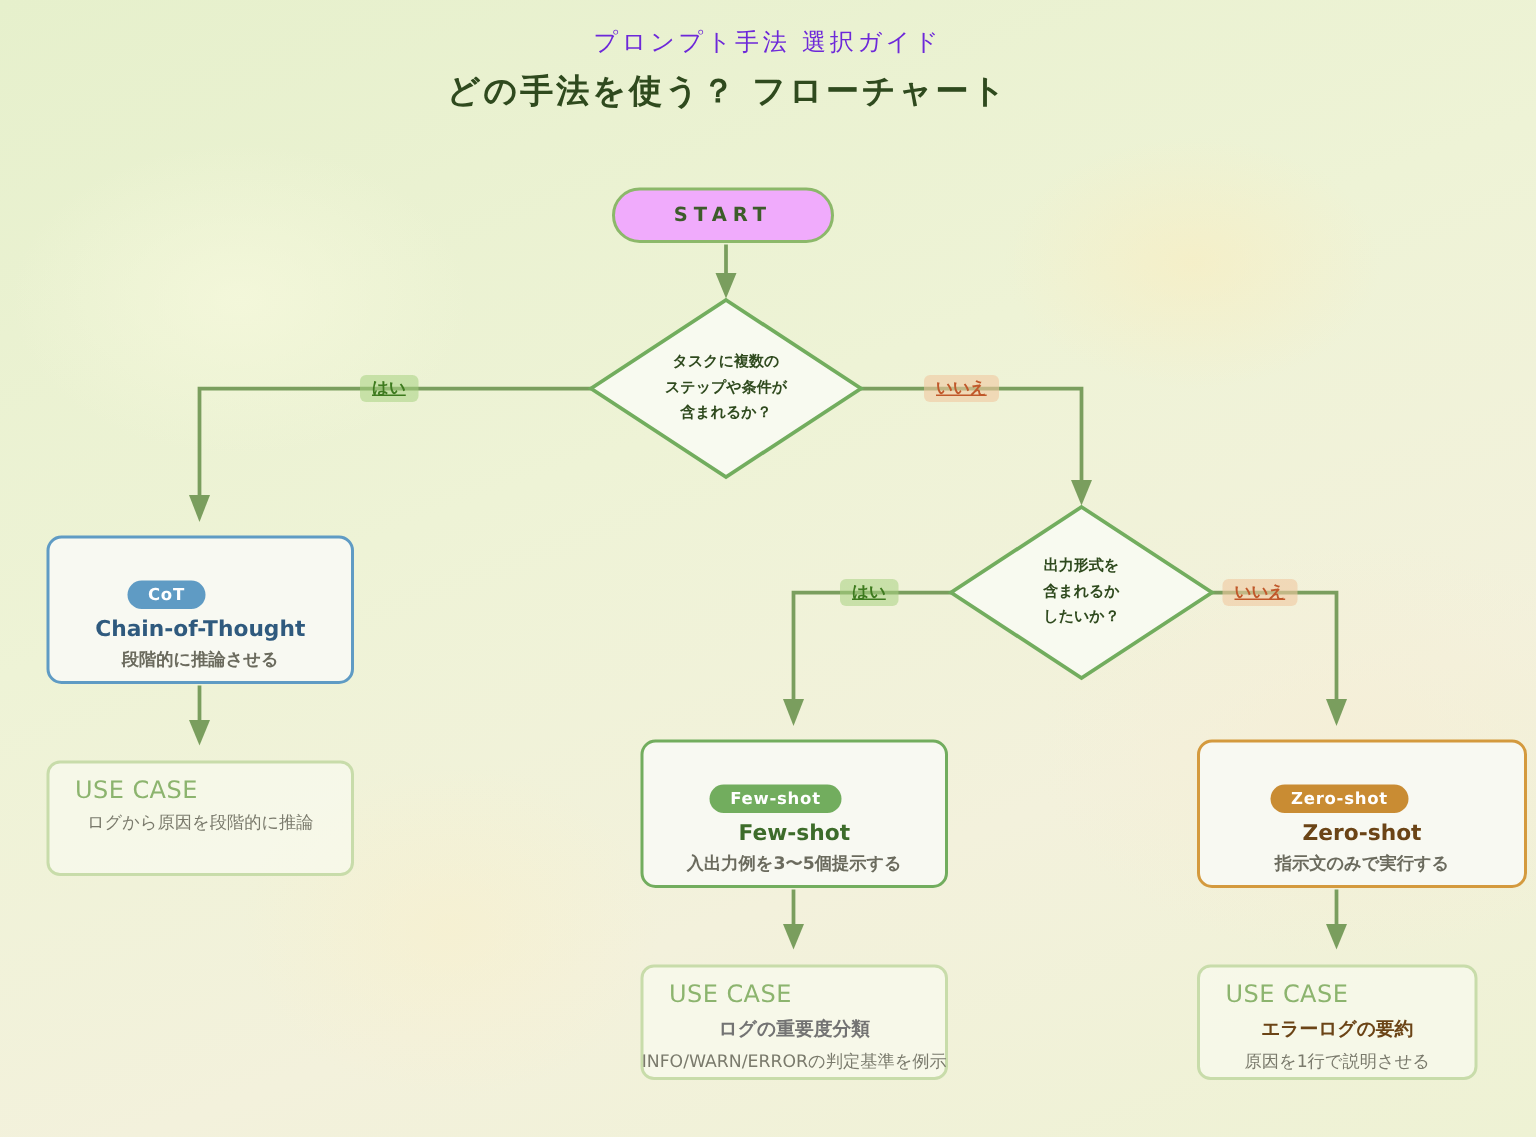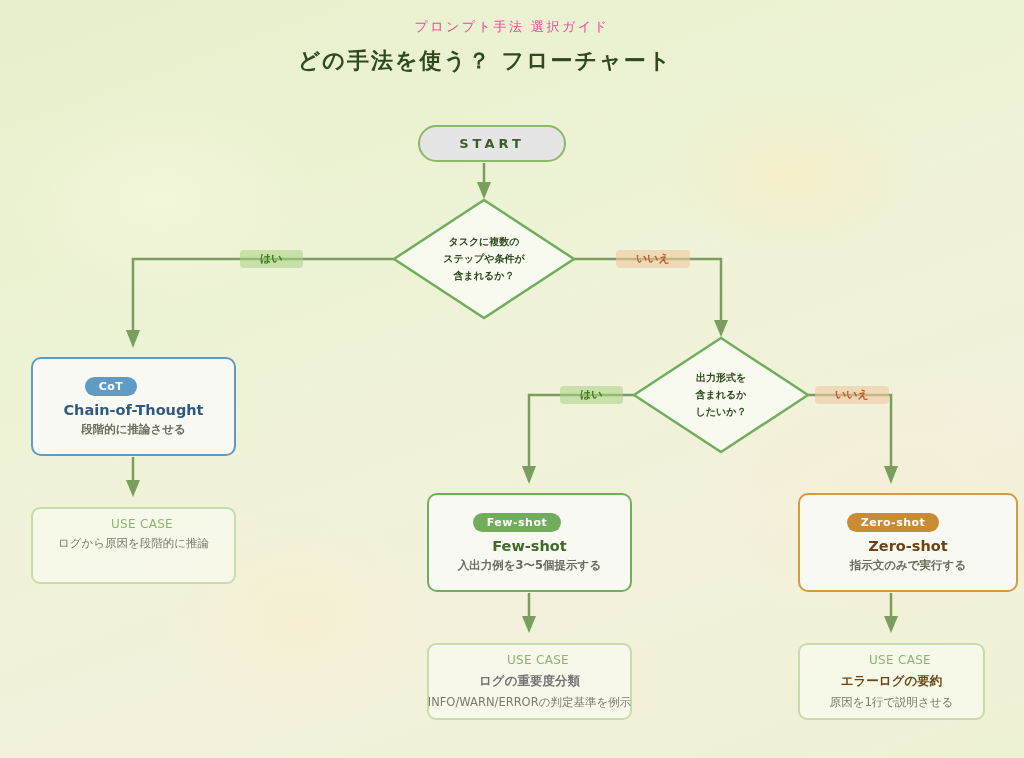--- a/index.html
+++ b/index.html
@@ -13,53 +13,53 @@
         radial-gradient(ellipse 180px 120px at 795px 175px, rgba(250,236,190,0.55), rgba(250,236,190,0) 70%),
         radial-gradient(ellipse 220px 150px at 160px 200px, rgba(245,248,220,0.8), rgba(245,248,220,0) 70%),
         radial-gradient(ellipse 200px 160px at 300px 620px, rgba(248,240,205,0.6), rgba(248,240,205,0) 70%),
         radial-gradient(ellipse 300px 200px at 900px 500px, rgba(246,238,214,0.7), rgba(246,238,214,0) 70%),
         linear-gradient(160deg, #e6f0cc 0%, #eef3d6 40%, #f3f1dc 70%, #eef2d4 100%);
     }
     #chart-svg { position: absolute; left: 0; top: 0; width: 1024px; height: 758px; }
 
     .subtitle {
       position: absolute; left: 0; width: 1024px; top: 18px;
-      text-align: center; font-size: 13px; letter-spacing: 2.5px; color: #ec4899;
+      text-align: center; font-size: 16px; letter-spacing: 2.5px; color: #6d28d9;
     }
     .title {
       position: absolute; left: 0; width: 970px; top: 46px;
       text-align: center; font-size: 22px; font-weight: bold; letter-spacing: 2px; color: #2f4a1e;
     }
 
     .start-node {
-      position: absolute; left: 418px; top: 125px; width: 148px; height: 37px;
-      border: 2px solid #8cb86a; border-radius: 19px; background: #e5e5e5;
+      position: absolute; left: 408px; top: 125px; width: 148px; height: 37px;
+      border: 2px solid #8cb86a; border-radius: 19px; background: #f0abfc;
       display: flex; align-items: center; justify-content: center;
       font-size: 13px; font-weight: bold; letter-spacing: 4px; color: #3d5c2a;
     }
 
     .decision-text {
       position: absolute; text-align: center; font-size: 10px; font-weight: bold;
       line-height: 17px; color: #2f4a1e;
     }
 
     .edge-label {
-      position: absolute; font-size: 11px; font-weight: bold; padding: 2px 20px;
-      border-radius: 4px; line-height: 14px;
+      position: absolute; font-size: 11px; font-weight: bold; padding: 2px 8px;
+      border-radius: 4px; line-height: 14px; text-decoration: underline;
     }
     .edge-yes { background: rgba(168, 210, 130, 0.55); color: #3d7a1e; }
     .edge-no { background: rgba(240, 200, 160, 0.6); color: #c0582a; }
 
     .method-card {
       position: absolute; background: #f8f9f2; border-radius: 10px; border: 2.5px solid;
       text-align: center;
     }
     .method-badge {
       display: inline-block; font-size: 11px; font-weight: bold; color: #fff;
-      padding: 3px 14px; border-radius: 10px; margin-top: 18px; letter-spacing: 0.5px;
+      padding: 3px 14px; border-radius: 10px; margin-top: 28px; letter-spacing: 0.5px;
     }
     .method-name { font-size: 14.5px; font-weight: bold; margin-top: 6px; }
     .method-desc { font-size: 11.5px; color: #6b6b5e; margin-top: 4px; font-weight: bold; }
 
     .card-cot { left: 31px; top: 357px; width: 205px; height: 99px; border-color: #5f9bc4; }
     .card-cot .method-badge { background: #5f9bc4; margin-left: -45px; }
     .card-cot .method-name { color: #2f5a7e; }
 
     .card-few { left: 427px; top: 493px; width: 205px; height: 99px; border-color: #72ad5e; }
     .card-few .method-badge { background: #72ad5e; margin-left: -25px; }
@@ -67,21 +67,21 @@
 
     .card-zero { left: 798px; top: 493px; width: 220px; height: 99px; border-color: #d49a3e; }
     .card-zero .method-badge { background: #c98c33; margin-left: -30px; }
     .card-zero .method-name { color: #6b4416; }
 
     .usecase-card {
       position: absolute; background: rgba(248,249,238,0.75); border: 2px solid #c8dcaa;
       border-radius: 9px; text-align: center;
     }
     .usecase-label {
-      font-size: 12px; color: #8cb46e; text-align: center; padding-left: 17px; margin-top: 8px;
+      font-size: 16px; color: #8cb46e; text-align: left; padding-left: 17px; margin-top: 8px;
       letter-spacing: 0.3px;
     }
     .usecase-title { font-size: 12.5px; font-weight: bold; margin-top: 6px; }
     .usecase-desc { font-size: 11.5px; color: #7a7a6c; margin-top: 5px; white-space: nowrap; }
 
     .uc-cot { left: 31px; top: 507px; width: 205px; height: 77px; }
     .uc-cot .usecase-title { color: #2f5a7e; }
     .uc-few { left: 427px; top: 643px; width: 205px; height: 77px; }
     .uc-few .usecase-title { color: #737373; }
     .uc-few .usecase-desc { margin-left: -14px; margin-right: -14px; }

